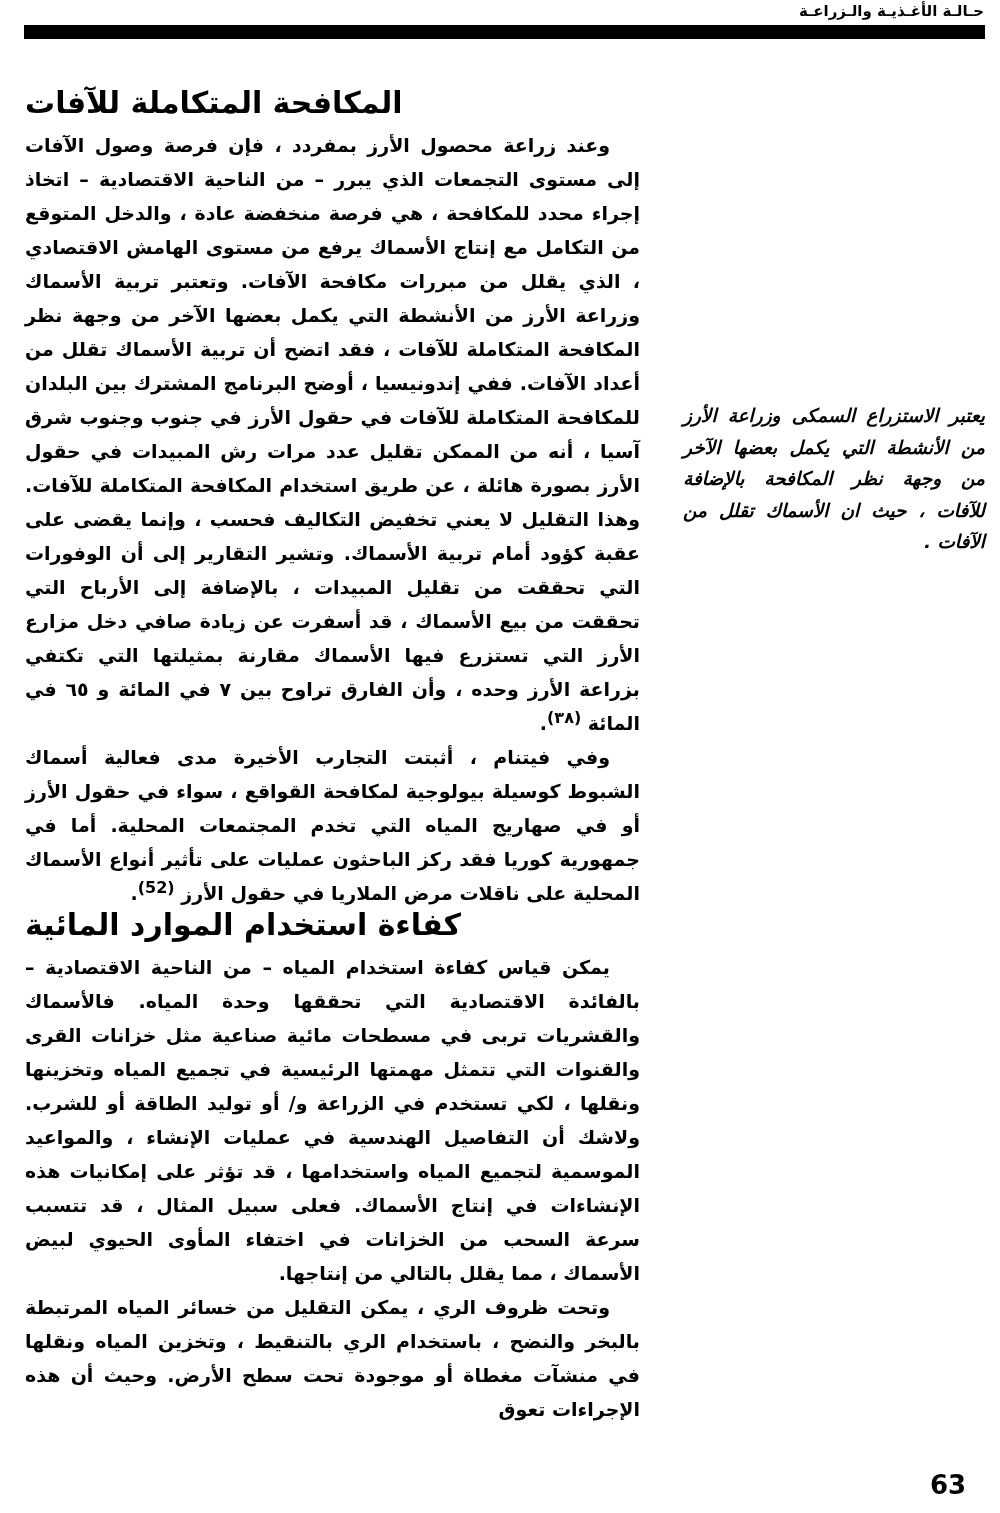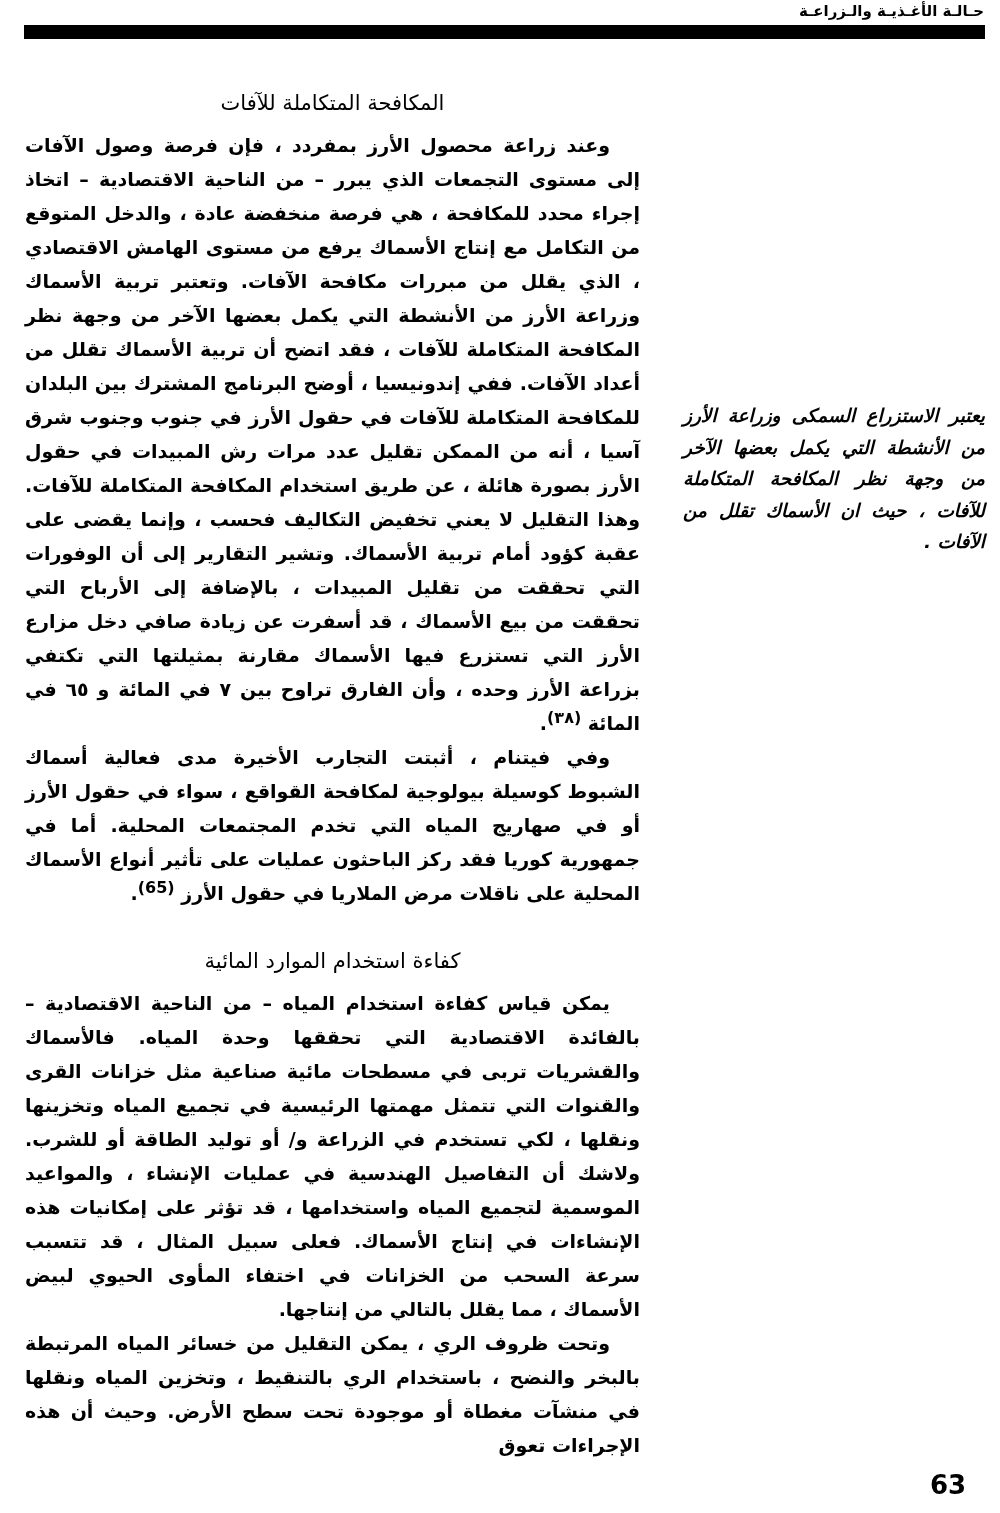--- a/index.html
+++ b/index.html
@@ -34,28 +34,27 @@
     height: 14px;
     background: #000000;
   }
   .main-col {
     position: absolute;
     top: 88px;
     left: 25px;
     width: 615px;
   }
   .section-heading {
-    font-size: 21px;
-    font-weight: normal;
+    font-size: 30px;
+    font-weight: bold;
     line-height: 30px;
     margin: 0 0 10px 0;
-    text-align: center;
+    text-align: left;
   }
   .section-heading.water {
-    margin-top: 36px;
   }
   .body-para {
     font-size: 19px;
     font-weight: bold;
     line-height: 34px;
     margin: 0;
     text-align: justify;
     text-indent: 30px;
   }
   .footnote-ref {
@@ -93,27 +92,27 @@
 
   <div class="header-rule"></div>
 
   <div class="main-col">
 
     <h1 class="section-heading">المكافحة المتكاملة للآفات</h1>
 
 
     <p class="body-para"><span>وعند زراعة محصول الأرز بمفردد ، فإن فرصة وصول الآفات إلى مستوى التجمعات الذي يبرر – من الناحية الاقتصادية – اتخاذ إجراء محدد للمكافحة ، هي فرصة منخفضة عادة ، والدخل المتوقع من التكامل مع إنتاج الأسماك يرفع من مستوى الهامش الاقتصادي ، الذي يقلل من مبررات مكافحة الآفات. وتعتبر تربية الأسماك وزراعة الأرز من الأنشطة التي يكمل بعضها الآخر من وجهة نظر المكافحة المتكاملة للآفات ، فقد اتضح أن تربية الأسماك تقلل من أعداد الآفات. ففي إندونيسيا ، أوضح البرنامج المشترك بين البلدان للمكافحة المتكاملة للآفات في حقول الأرز في جنوب وجنوب شرق آسيا ، أنه من الممكن تقليل عدد مرات رش المبيدات في حقول الأرز بصورة هائلة ، عن طريق استخدام المكافحة المتكاملة للآفات. وهذا التقليل لا يعني تخفيض التكاليف فحسب ، وإنما يقضى على عقبة كؤود أمام تربية الأسماك. وتشير التقارير إلى أن الوفورات التي تحققت من تقليل المبيدات ، بالإضافة إلى الأرباح التي تحققت من بيع الأسماك ، قد أسفرت عن زيادة صافي دخل مزارع الأرز التي تستزرع فيها الأسماك مقارنة بمثيلتها التي تكتفي بزراعة الأرز وحده ، وأن الفارق تراوح بين ٧ في المائة و ٦٥ في المائة </span><sup class="footnote-ref">(٣٨)</sup><span>.</span></p>
 
-    <p class="body-para"><span>وفي فيتنام ، أثبتت التجارب الأخيرة مدى فعالية أسماك الشبوط كوسيلة بيولوجية لمكافحة القواقع ، سواء في حقول الأرز أو في صهاريج المياه التي تخدم المجتمعات المحلية. أما في جمهورية كوريا فقد ركز الباحثون عمليات على تأثير أنواع الأسماك المحلية على ناقلات مرض الملاريا في حقول الأرز </span><sup class="footnote-ref">(65)</sup><span>.</span></p>
+    <p class="body-para"><span>وفي فيتنام ، أثبتت التجارب الأخيرة مدى فعالية أسماك الشبوط كوسيلة بيولوجية لمكافحة القواقع ، سواء في حقول الأرز أو في صهاريج المياه التي تخدم المجتمعات المحلية. أما في جمهورية كوريا فقد ركز الباحثون عمليات على تأثير أنواع الأسماك المحلية على ناقلات مرض الملاريا في حقول الأرز </span><sup class="footnote-ref">(52)</sup><span>.</span></p>
 
     <h1 class="section-heading water">كفاءة استخدام الموارد المائية</h1>
 
     <p class="body-para">يمكن قياس كفاءة استخدام المياه – من الناحية الاقتصادية – بالفائدة الاقتصادية التي تحققها وحدة المياه. فالأسماك والقشريات تربى في مسطحات مائية صناعية مثل خزانات القرى والقنوات التي تتمثل مهمتها الرئيسية في تجميع المياه وتخزينها ونقلها ، لكي تستخدم في الزراعة و/ أو توليد الطاقة أو للشرب. ولاشك أن التفاصيل الهندسية في عمليات الإنشاء ، والمواعيد الموسمية لتجميع المياه واستخدامها ، قد تؤثر على إمكانيات هذه الإنشاءات في إنتاج الأسماك. فعلى سبيل المثال ، قد تتسبب سرعة السحب من الخزانات في اختفاء المأوى الحيوي لبيض الأسماك ، مما يقلل بالتالي من إنتاجها.</p>
 
     <p class="body-para">وتحت ظروف الري ، يمكن التقليل من خسائر المياه المرتبطة بالبخر والنضح ، باستخدام الري بالتنقيط ، وتخزين المياه ونقلها في منشآت مغطاة أو موجودة تحت سطح الأرض. وحيث أن هذه الإجراءات تعوق</p>
 
   </div>
 
-  <aside class="margin-note">يعتبر الاستزراع السمكى وزراعة الأرز من الأنشطة التي يكمل بعضها الآخر من وجهة نظر المكافحة المتكاملة للآفات ، حيث ان الأسماك تقلل من الآفات .</aside>
+  <aside class="margin-note">يعتبر الاستزراع السمكى وزراعة الأرز من الأنشطة التي يكمل بعضها الآخر من وجهة نظر المكافحة بالإضافة للآفات ، حيث ان الأسماك تقلل من الآفات .</aside>
 
   <div class="page-number">63</div>
 
 </div>
 
 </body></html>

